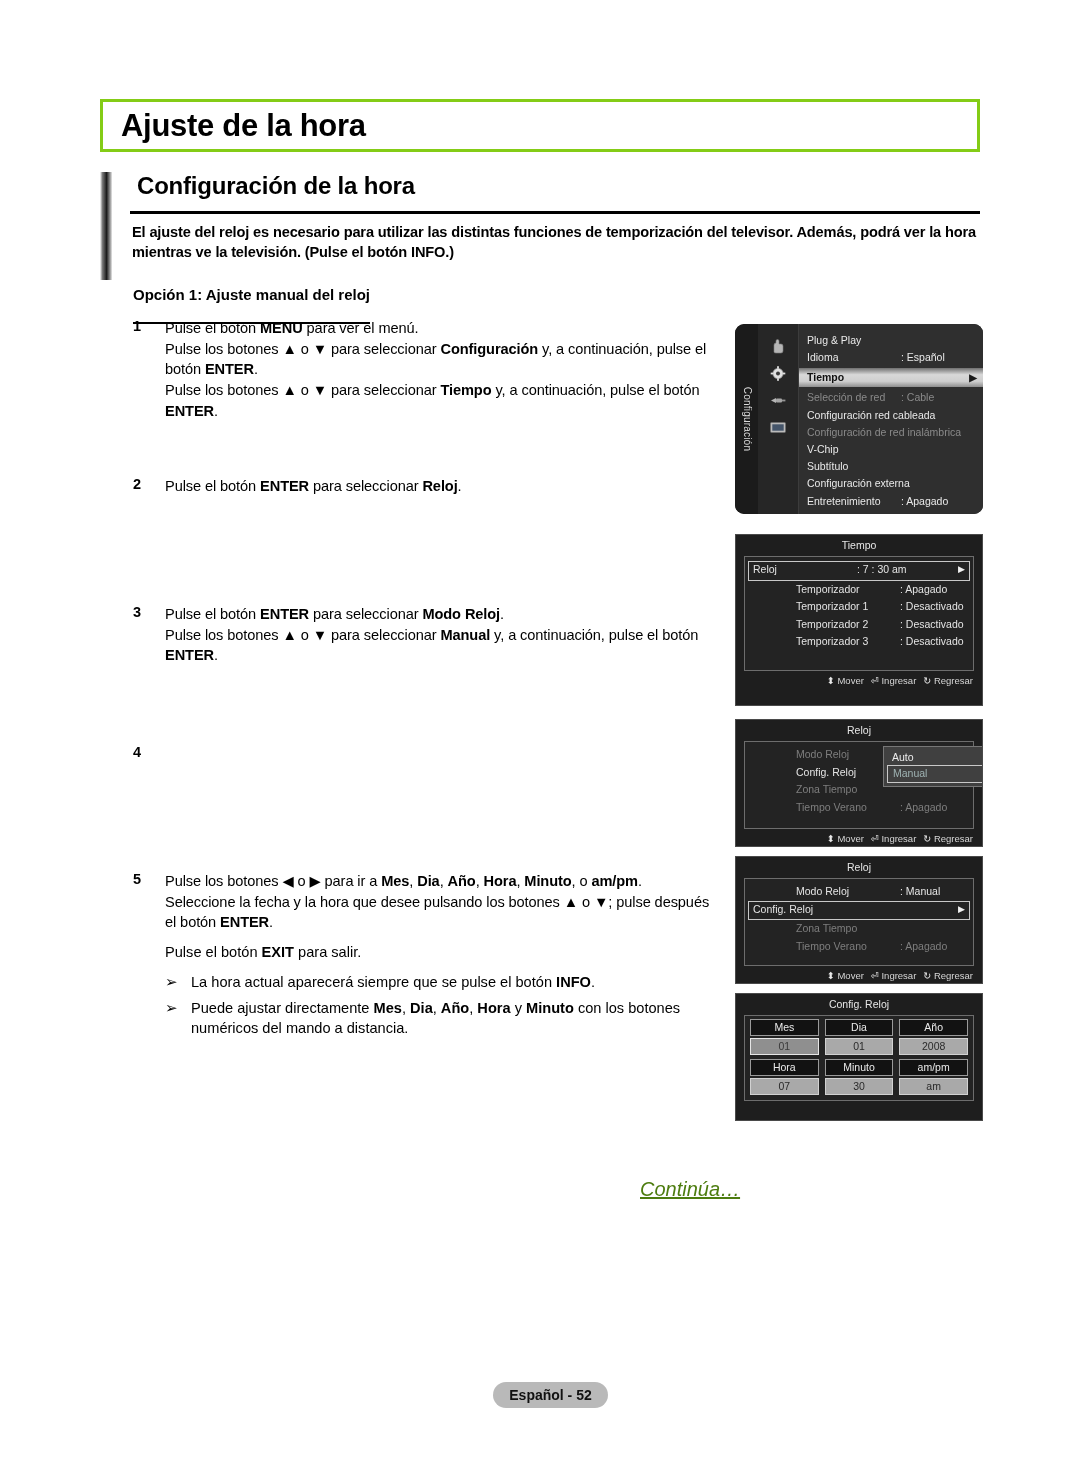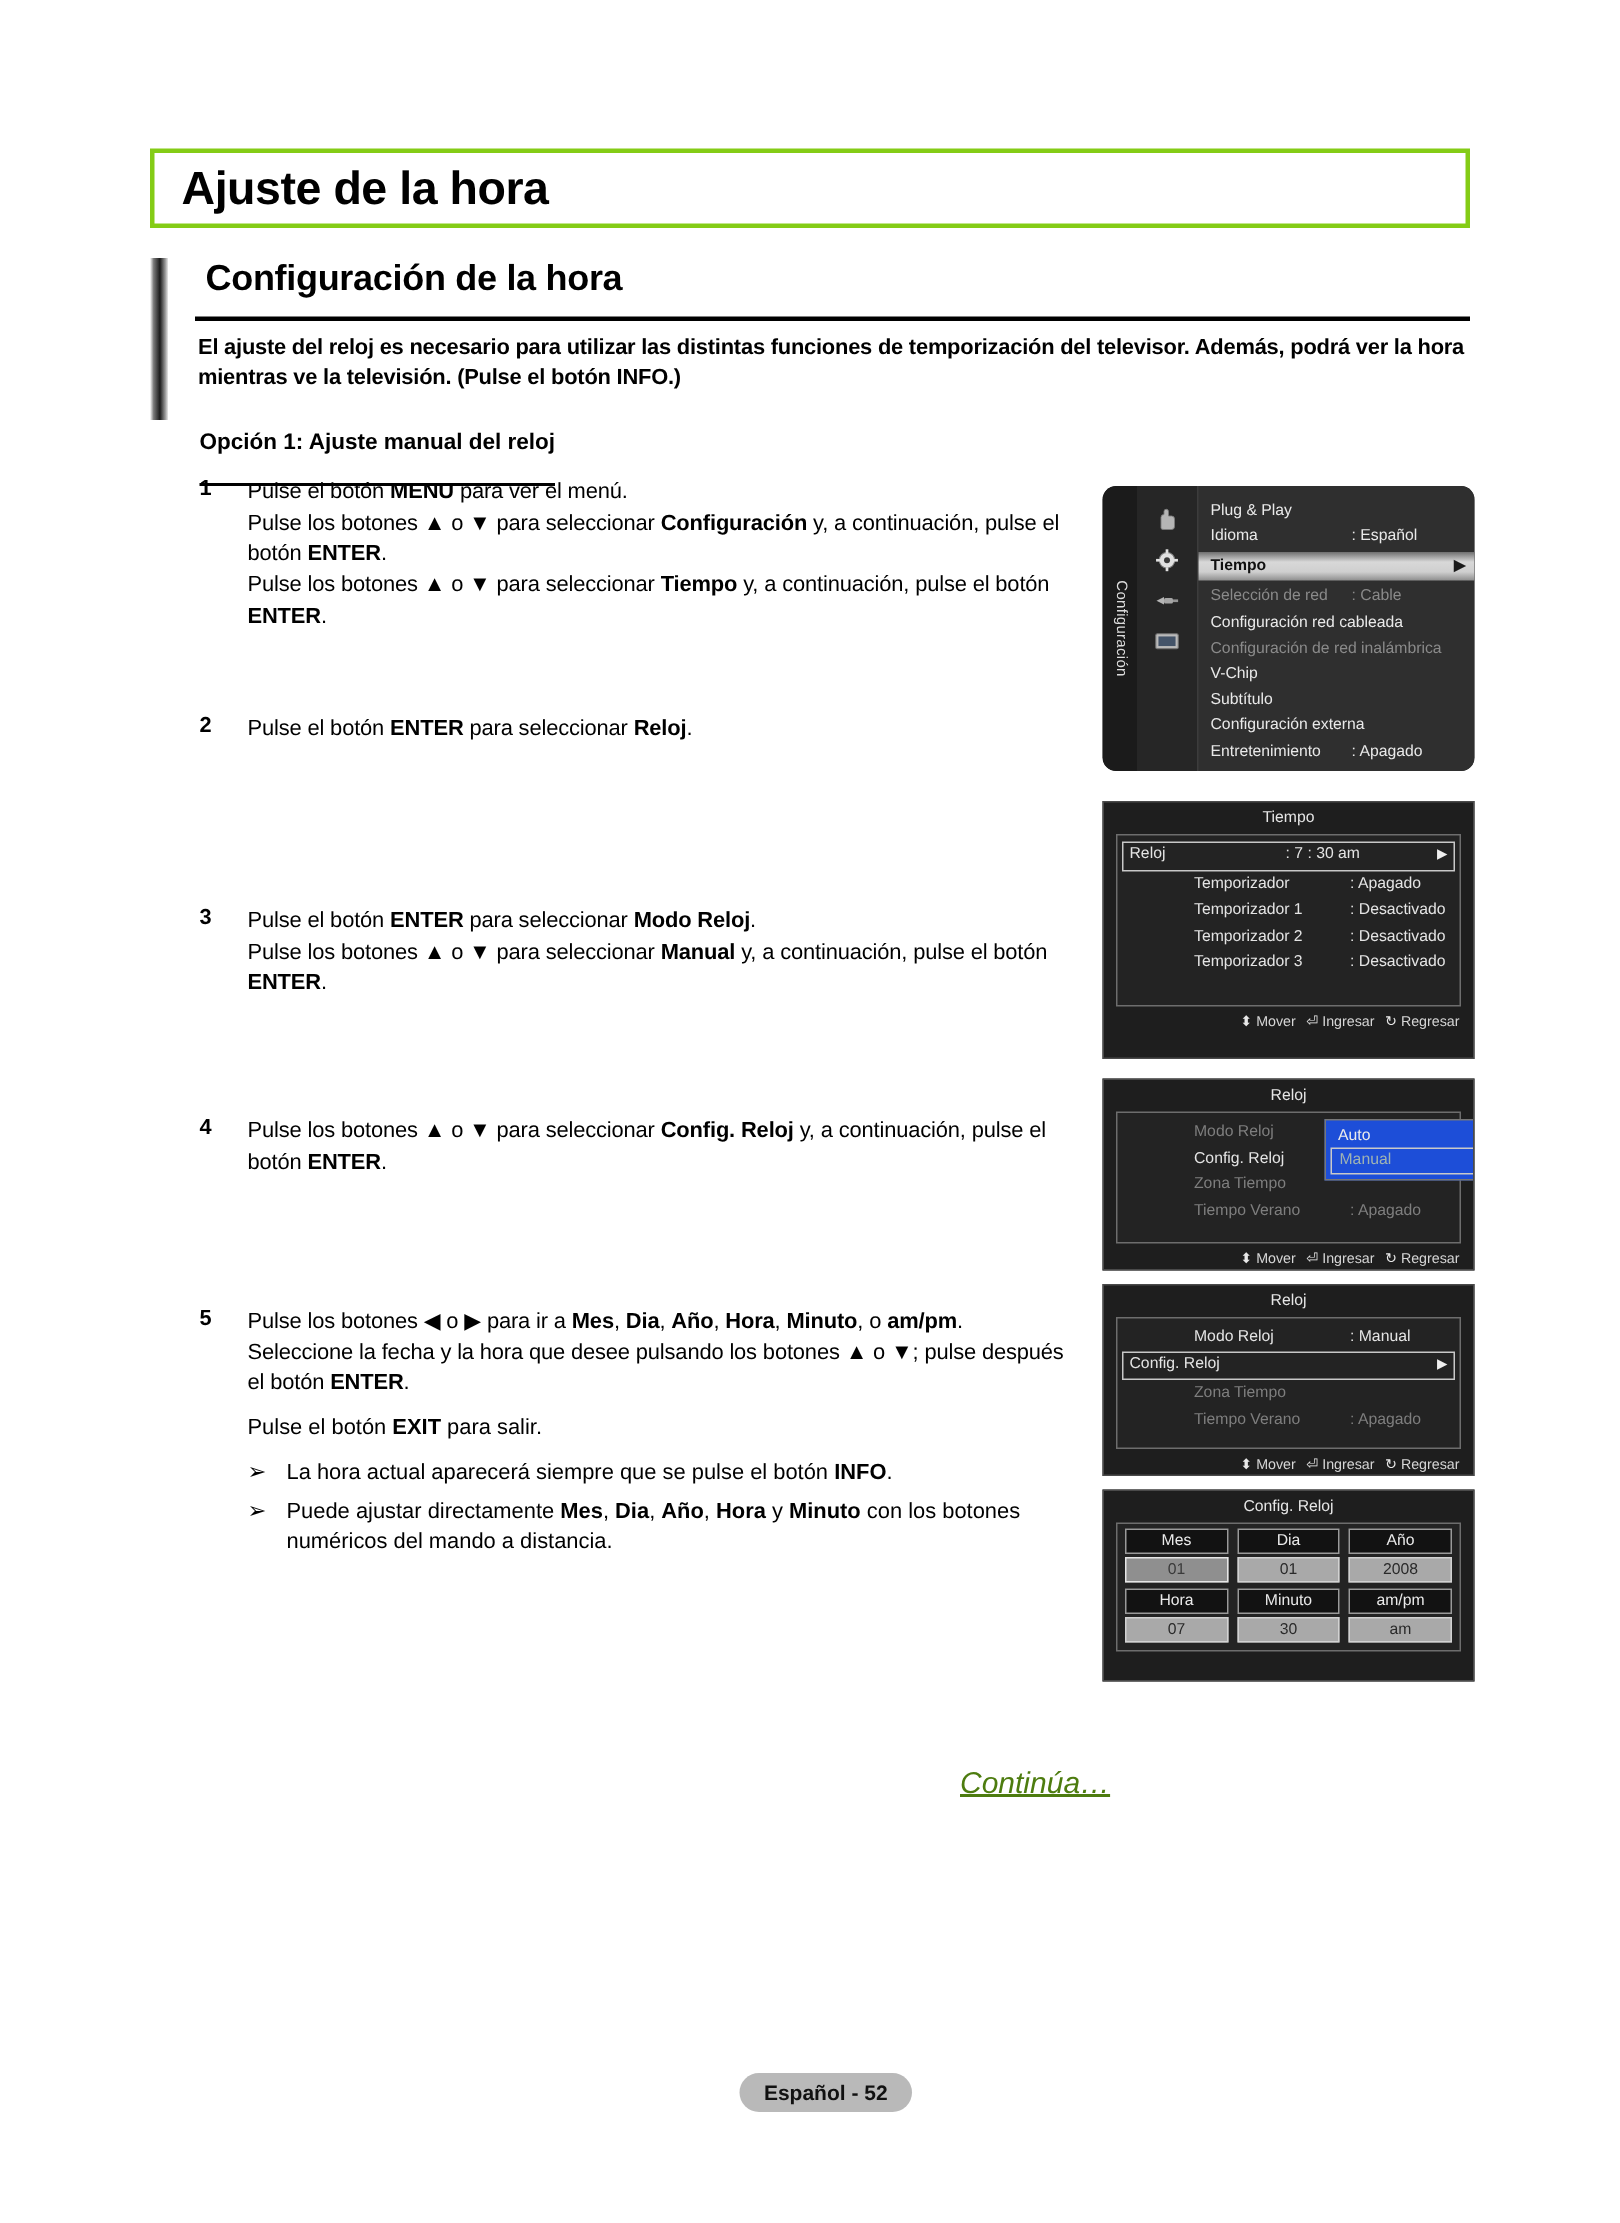--- a/index.html
+++ b/index.html
@@ -277,21 +277,21 @@
 
   
   #osd-tiempo { left: 735px; top: 534px; width: 248px; height: 172px; }
   
   #osd-reloj1 { left: 735px; top: 719px; width: 248px; height: 128px; }
   .dropdown {
     position: absolute;
     left: 138px;
     top: 4px;
     width: 96px;
-    background: #1d4ed8;
+    background: #404040;
     border: 1px solid #777;
     padding: 2px 3px 3px;
     z-index: 5;
   }
   .dd-opt {
     height: 16px;
     line-height: 16px;
     font-size: 10.5px;
     padding: 0 5px;
     color: #ececec;
@@ -389,21 +389,20 @@
     <div class="step-body">Pulse el botón <b>ENTER</b> para seleccionar <b>Reloj</b>.</div>
   </div>
 
   <div class="step" style="height:140px;">
     <div class="step-num">3</div>
     <div class="step-body">Pulse el botón <b>ENTER</b> para seleccionar <b>Modo Reloj</b>.<br>Pulse los botones ▲ o ▼ para seleccionar <b>Manual</b> y, a continuación, pulse el botón <b>ENTER</b>.</div>
   </div>
 
   <div class="step" style="height:127px;">
     <div class="step-num">4</div>
-    <div class="step-body">Pulse los botones ▲ o ▼ para seleccionar <b>Config. Reloj</b> y, a continuación, pulse el botón <b>ENTER</b>.</div>
   </div>
 
   <div class="step">
     <div class="step-num">5</div>
     <div class="step-body">Pulse los botones ◀ o ▶ para ir a <b>Mes</b>, <b>Dia</b>, <b>Año</b>, <b>Hora</b>, <b>Minuto</b>, o <b>am/pm</b>.<br>Seleccione la fecha y la hora que desee pulsando los botones ▲ o ▼; pulse después el botón <b>ENTER</b>.</div>
     <div class="step-plain" style="margin-top:9px;">Pulse el botón <b>EXIT</b> para salir.</div>
     <div class="notes">
       <div class="note">
         <span class="bullet">➢</span>
         <span>La hora actual aparecerá siempre que se pulse el botón <b>INFO</b>.</span>

